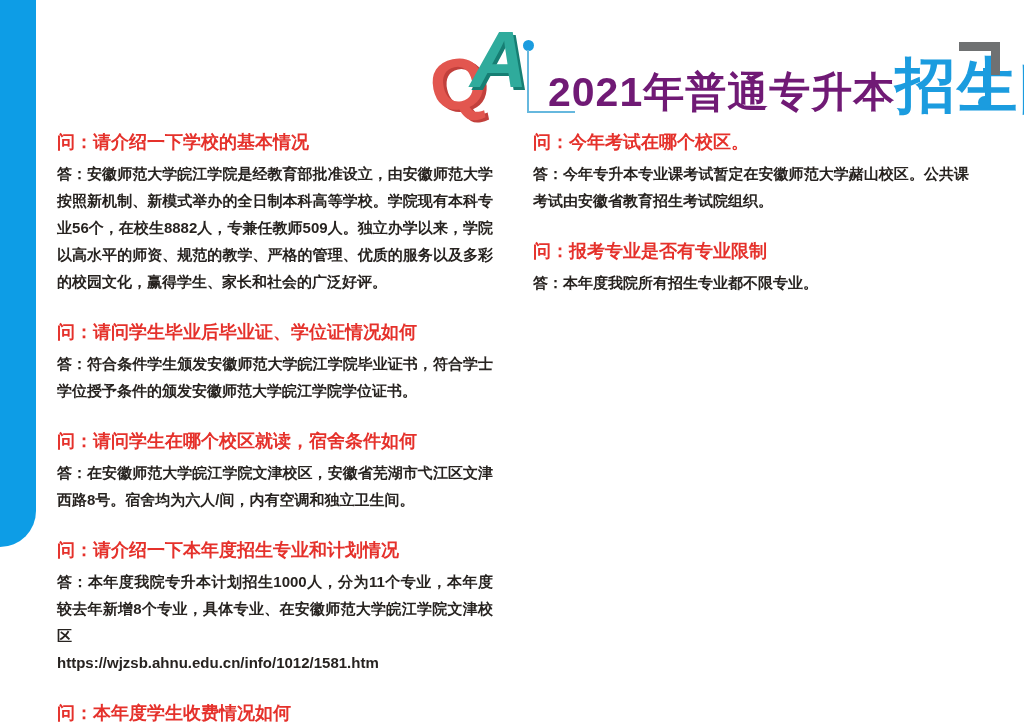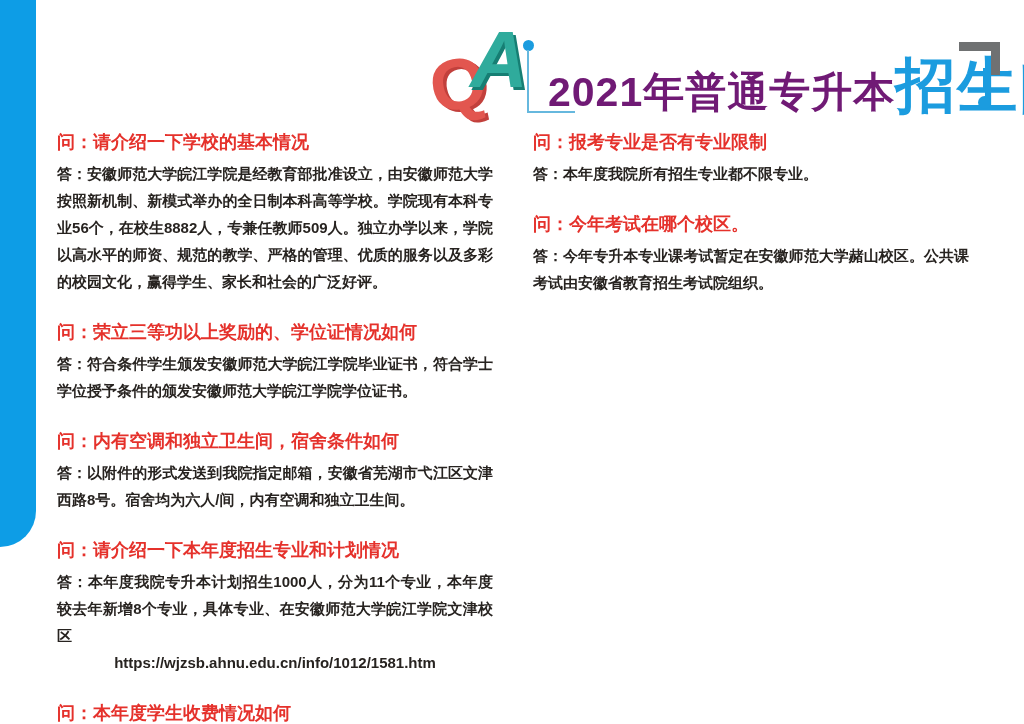--- a/index.html
+++ b/index.html
@@ -140,21 +140,20 @@
     font-weight: bold;
     color: #272320;
     text-align: justify;
   }
   .a-url {
     margin: 0;
     font-size: 15px;
     line-height: 27px;
     font-weight: bold;
     color: #272320;
-    text-align: center;
   }
 </style>
 </head>
 <body>
 
 <div class="page">
 
   <div class="accent-bar"></div>
 
   <header>
@@ -182,53 +181,53 @@
   <main class="columns">
 
     <section class="col">
 
       <div class="qa-block">
         <h3 class="q-heading">问：请介绍一下学校的基本情况</h3>
         <p class="a-text">答：安徽师范大学皖江学院是经教育部批准设立，由安徽师范大学按照新机制、新模式举办的全日制本科高等学校。学院现有本科专业56个，在校生8882人，专兼任教师509人。独立办学以来，学院以高水平的师资、规范的教学、严格的管理、优质的服务以及多彩的校园文化，赢得学生、家长和社会的广泛好评。</p>
       </div>
 
       <div class="qa-block">
-        <h3 class="q-heading">问：荣立三等功以上奖励的、学位证情况如何</h3>
+        <h3 class="q-heading">问：请问学生毕业后毕业证、学位证情况如何</h3>
         <p class="a-text">答：符合条件学生颁发安徽师范大学皖江学院毕业证书，符合学士学位授予条件的颁发安徽师范大学皖江学院学位证书。</p>
       </div>
 
       <div class="qa-block">
-        <h3 class="q-heading">问：内有空调和独立卫生间，宿舍条件如何</h3>
-        <p class="a-text">答：以附件的形式发送到我院指定邮箱，安徽省芜湖市弋江区文津西路8号。宿舍均为六人/间，内有空调和独立卫生间。</p>
+        <h3 class="q-heading">问：请问学生在哪个校区就读，宿舍条件如何</h3>
+        <p class="a-text">答：在安徽师范大学皖江学院文津校区，安徽省芜湖市弋江区文津西路8号。宿舍均为六人/间，内有空调和独立卫生间。</p>
       </div>
 
       <div class="qa-block">
         <h3 class="q-heading">问：请介绍一下本年度招生专业和计划情况</h3>
         <p class="a-text">答：本年度我院专升本计划招生1000人，分为11个专业，本年度较去年新增8个专业，具体专业、在安徽师范大学皖江学院文津校区</p>
         <p class="a-url">https://wjzsb.ahnu.edu.cn/info/1012/1581.htm</p>
       </div>
 
       <div class="qa-block">
         <h3 class="q-heading">问：本年度学生收费情况如何</h3>
         <p class="a-text">答：按照安徽省物价局、安徽省财政厅和安徽省教育厅核准的标准执行，艺术类各专业学费为14000元/年，除艺术类外其他各专业学费为11000元/年。</p>
       </div>
 
     </section>
 
     <section class="col">
 
 
       <div class="qa-block">
+        <h3 class="q-heading">问：今年考试在哪个校区。</h3>
+        <p class="a-text">答：今年专升本专业课考试暂定在安徽师范大学赭山校区。公共课考试由安徽省教育招生考试院组织。</p>
+      </div>
+
+      <div class="qa-block">
         <h3 class="q-heading">问：报考专业是否有专业限制</h3>
         <p class="a-text">答：本年度我院所有招生专业都不限专业。</p>
       </div>
 
-      <div class="qa-block">
-        <h3 class="q-heading">问：今年考试在哪个校区。</h3>
-        <p class="a-text">答：今年专升本专业课考试暂定在安徽师范大学赭山校区。公共课考试由安徽省教育招生考试院组织。</p>
-      </div>
-
 
     </section>
 
   </main>
 
 </div>
 
 </body></html>

